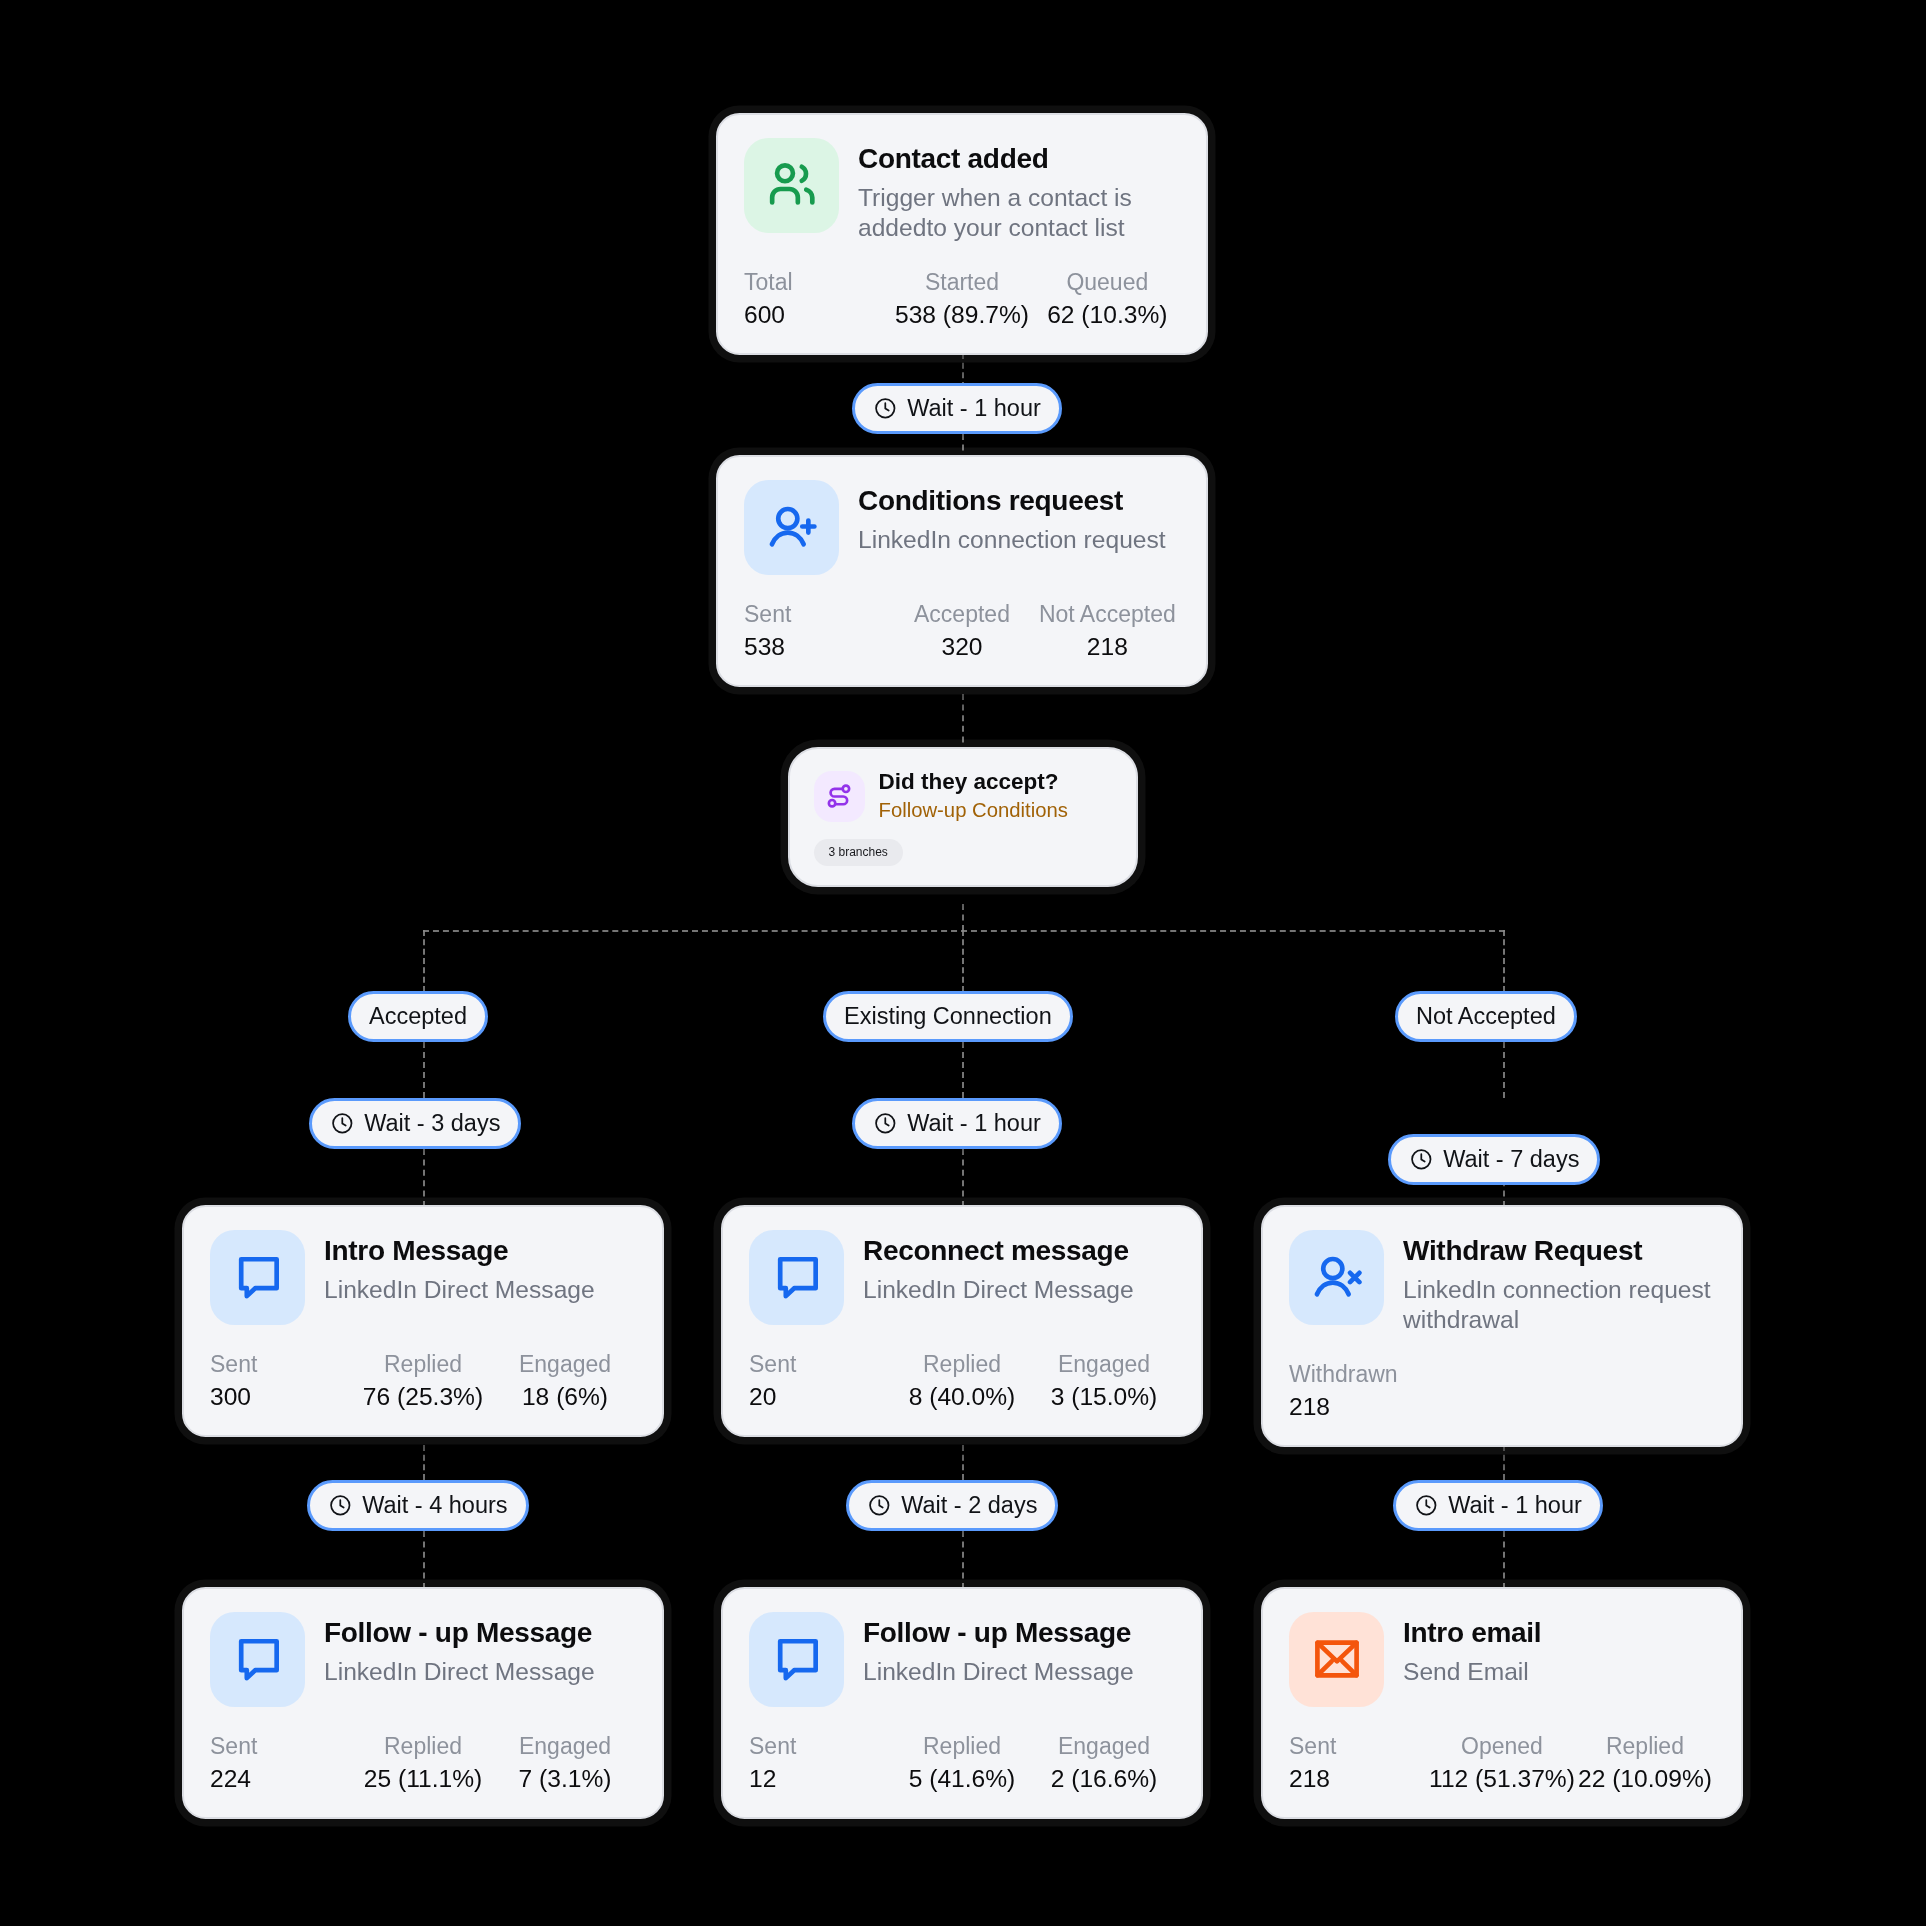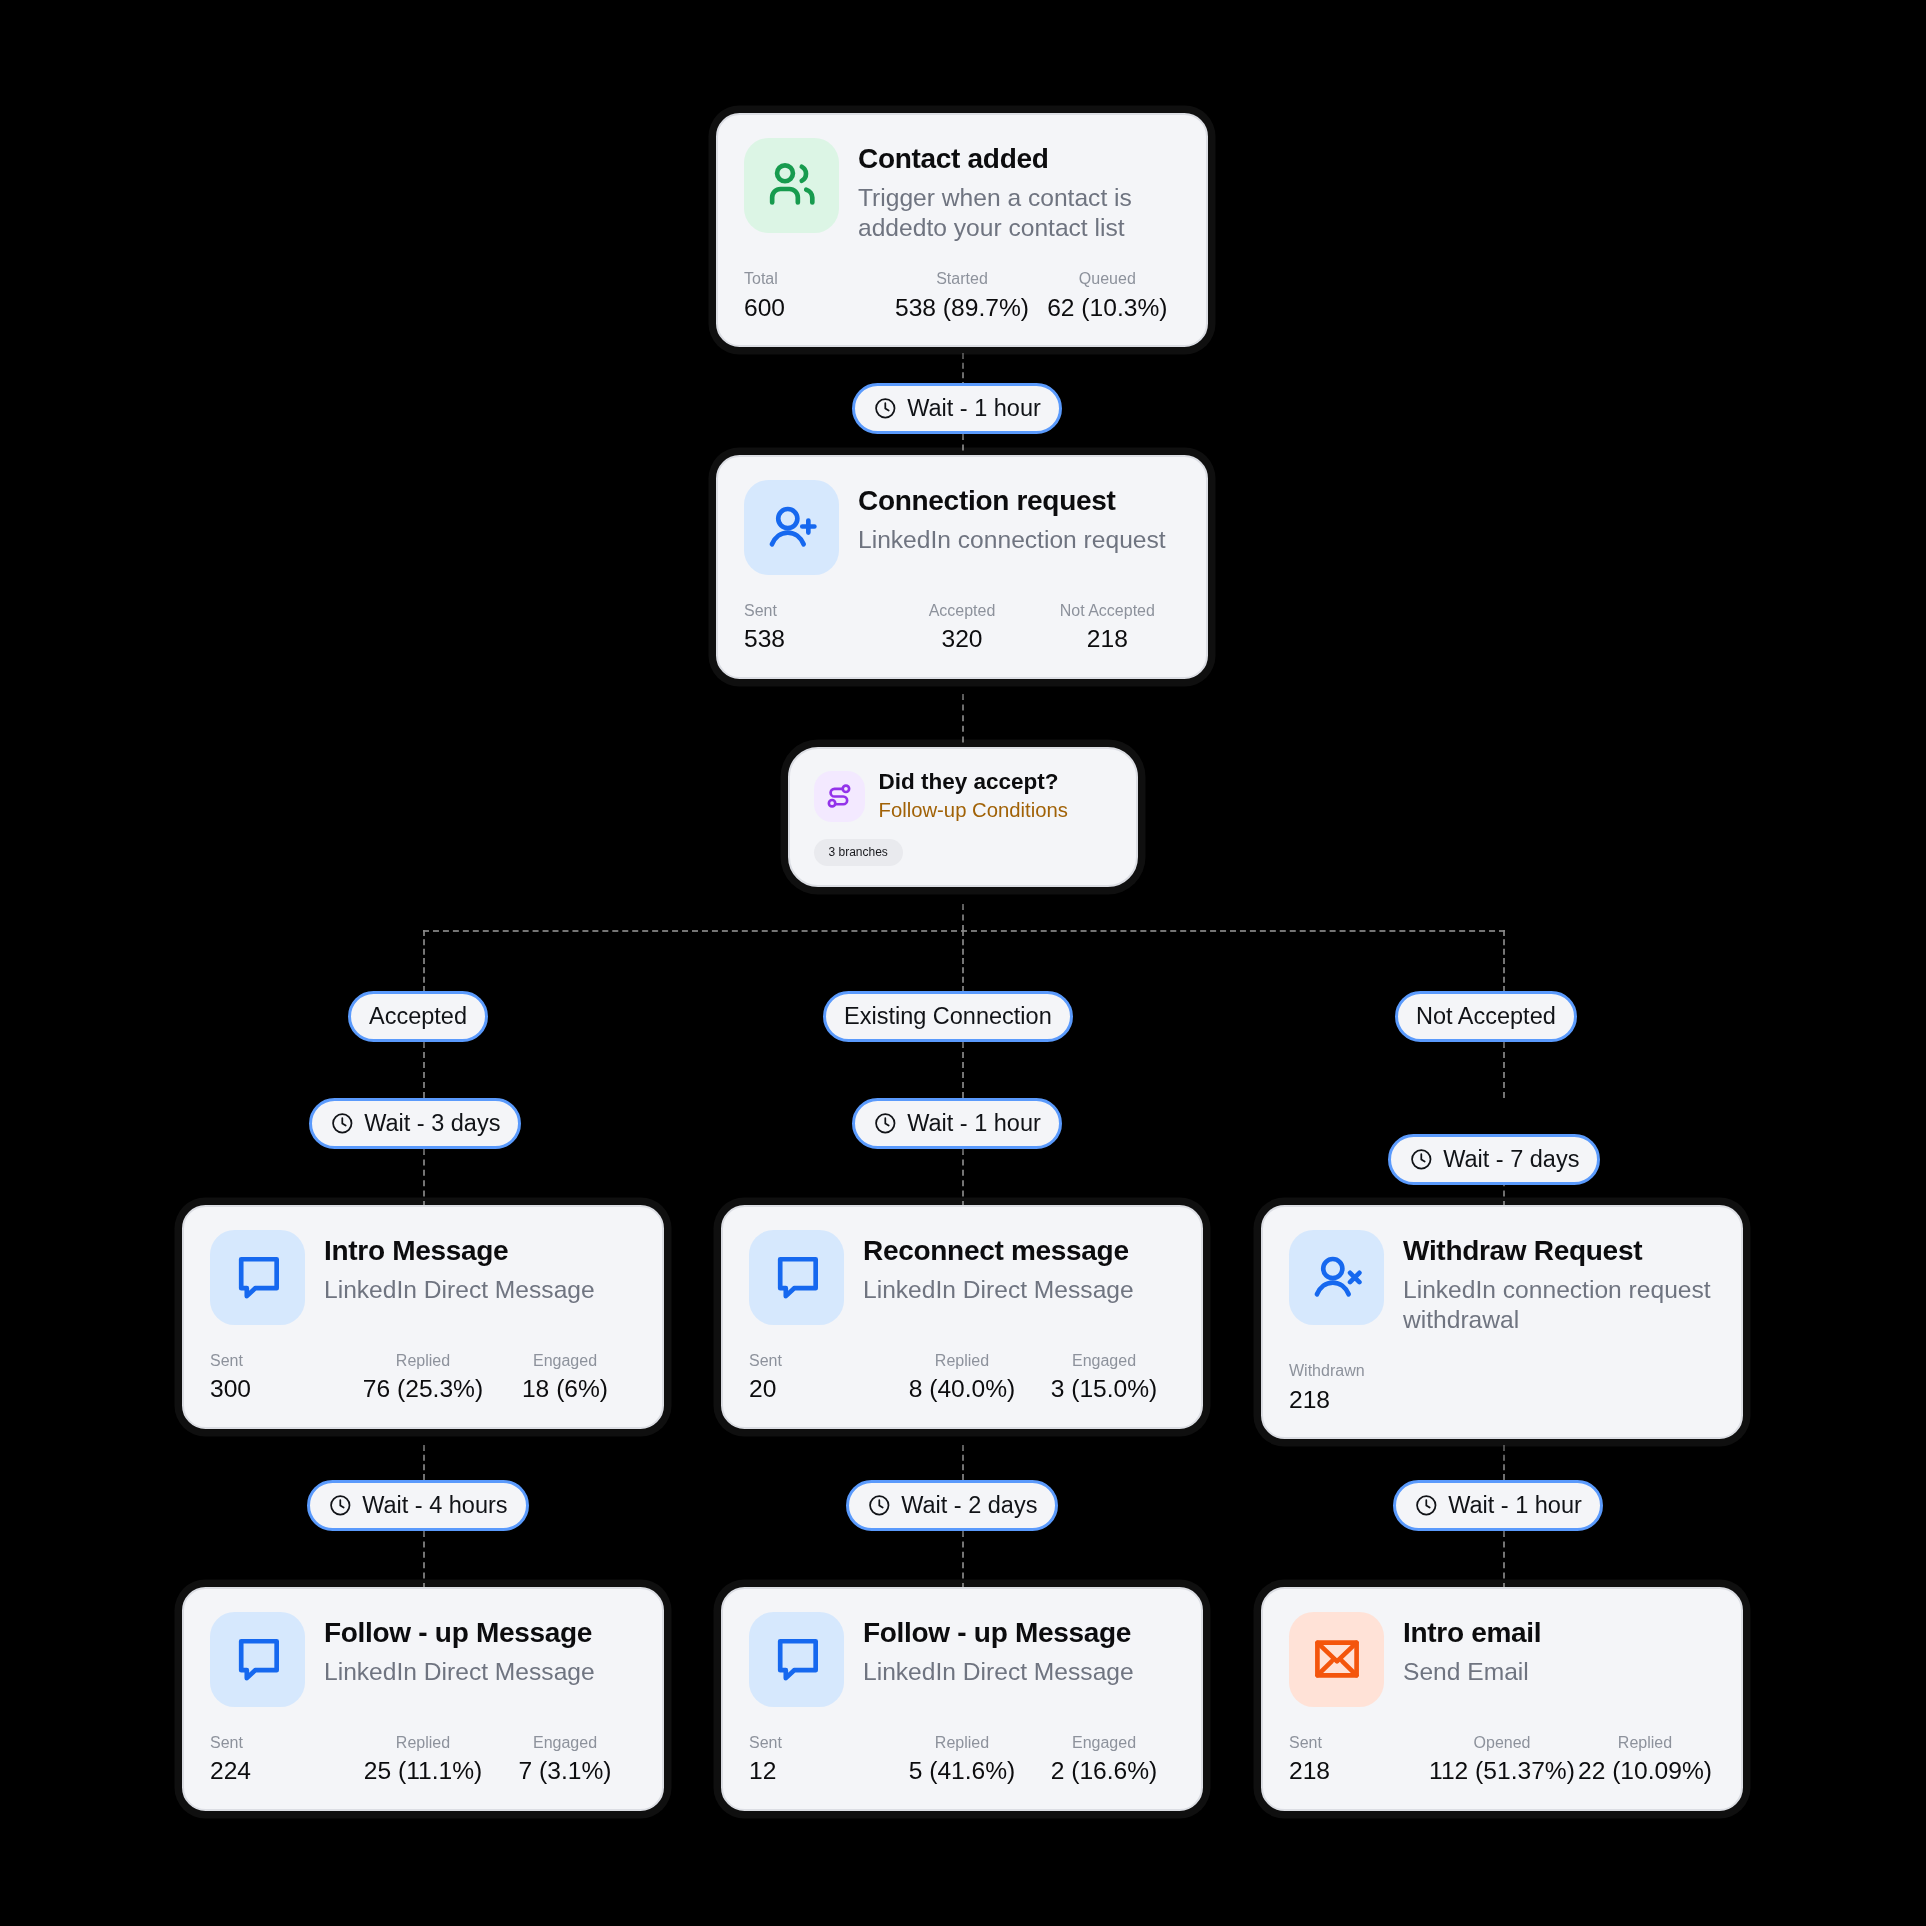--- a/index.html
+++ b/index.html
@@ -48,21 +48,21 @@
     letter-spacing: -0.3px; line-height: 1.08;
   }
   .node-sub {
     margin-top: 8.6px;
     font-size: 24.6px; color: #6f7480; line-height: 1.22;
     font-weight: 400;
   }
 
   .stats { display: flex; margin-top: 27px; }
   .stat { display: flex; flex-direction: column; align-items: center; }
-  .stat-label { font-size: 16px; color: #8d929c; line-height: 1.1; }
+  .stat-label { font-size: 23px; color: #8d929c; line-height: 1.1; }
   .stat-value {
     font-size: 24.6px; color: #0c0c0e; font-weight: 500;
     margin-top: 6.4px; line-height: 1.1; white-space: nowrap;
   }
   .stats.cols3 .stat { flex: 1; }
   .stats.cols3 .stat:first-child { align-items: flex-start; }
   .stats.cols1 .stat { align-items: flex-start; }
 
   
   .pill {
@@ -181,21 +181,21 @@
   <div class="node" style="left:716px; top:455px; width:492px;">
     <div class="node-top">
       <div class="icon-box" style="background:#d6e8fd;">
         <svg viewBox="0 0 24 24" fill="none" stroke="#1668ef" stroke-width="2" stroke-linecap="round" stroke-linejoin="round">
           <circle cx="10.2" cy="8.4" r="4.1"></circle>
           <path d="M3.4 19.4c1.3-3.1 3.9-5 6.8-5s5.5 1.9 6.8 5"></path>
           <path d="M19 9.2v5.2M16.4 11.8h5.2"></path>
         </svg>
       </div>
       <div class="node-head">
-        <div class="node-title">Connection request</div>
+        <div class="node-title">Conditions requeest</div>
         <div class="node-sub">LinkedIn connection request</div>
       </div>
     </div>
     <div class="stats cols3">
       <div class="stat">
         <span class="stat-label">Sent</span>
         <span class="stat-value">538</span>
       </div>
       <div class="stat">
         <span class="stat-label">Accepted</span>

